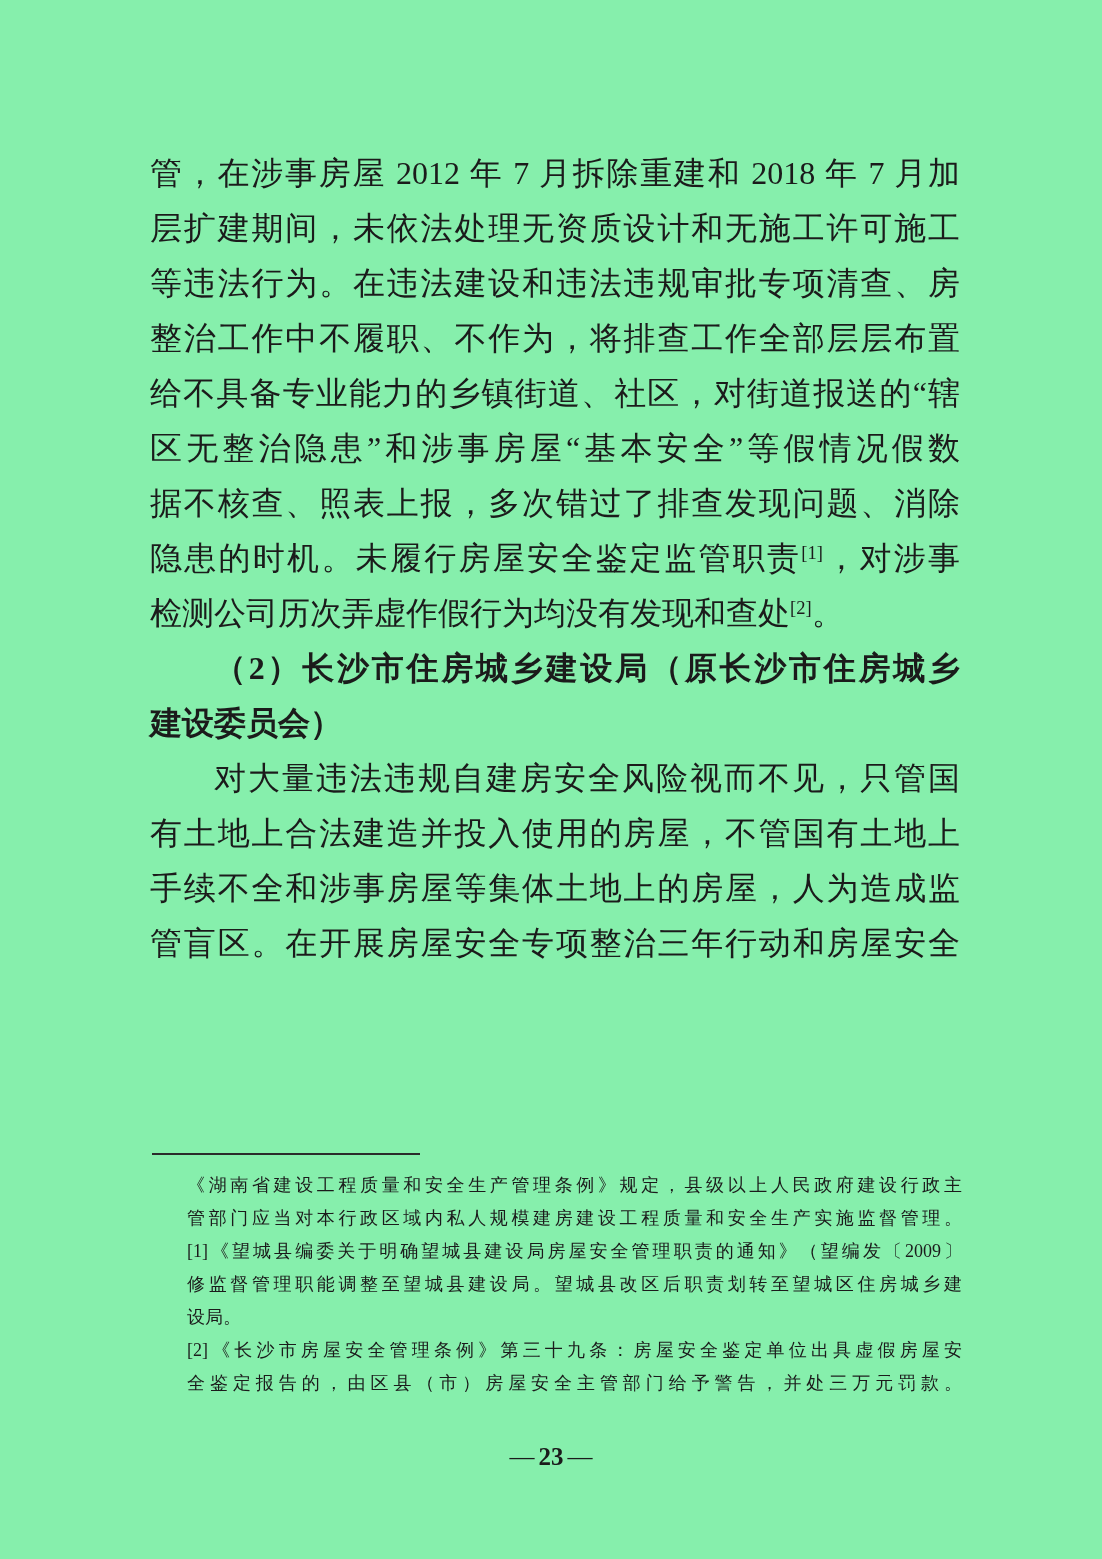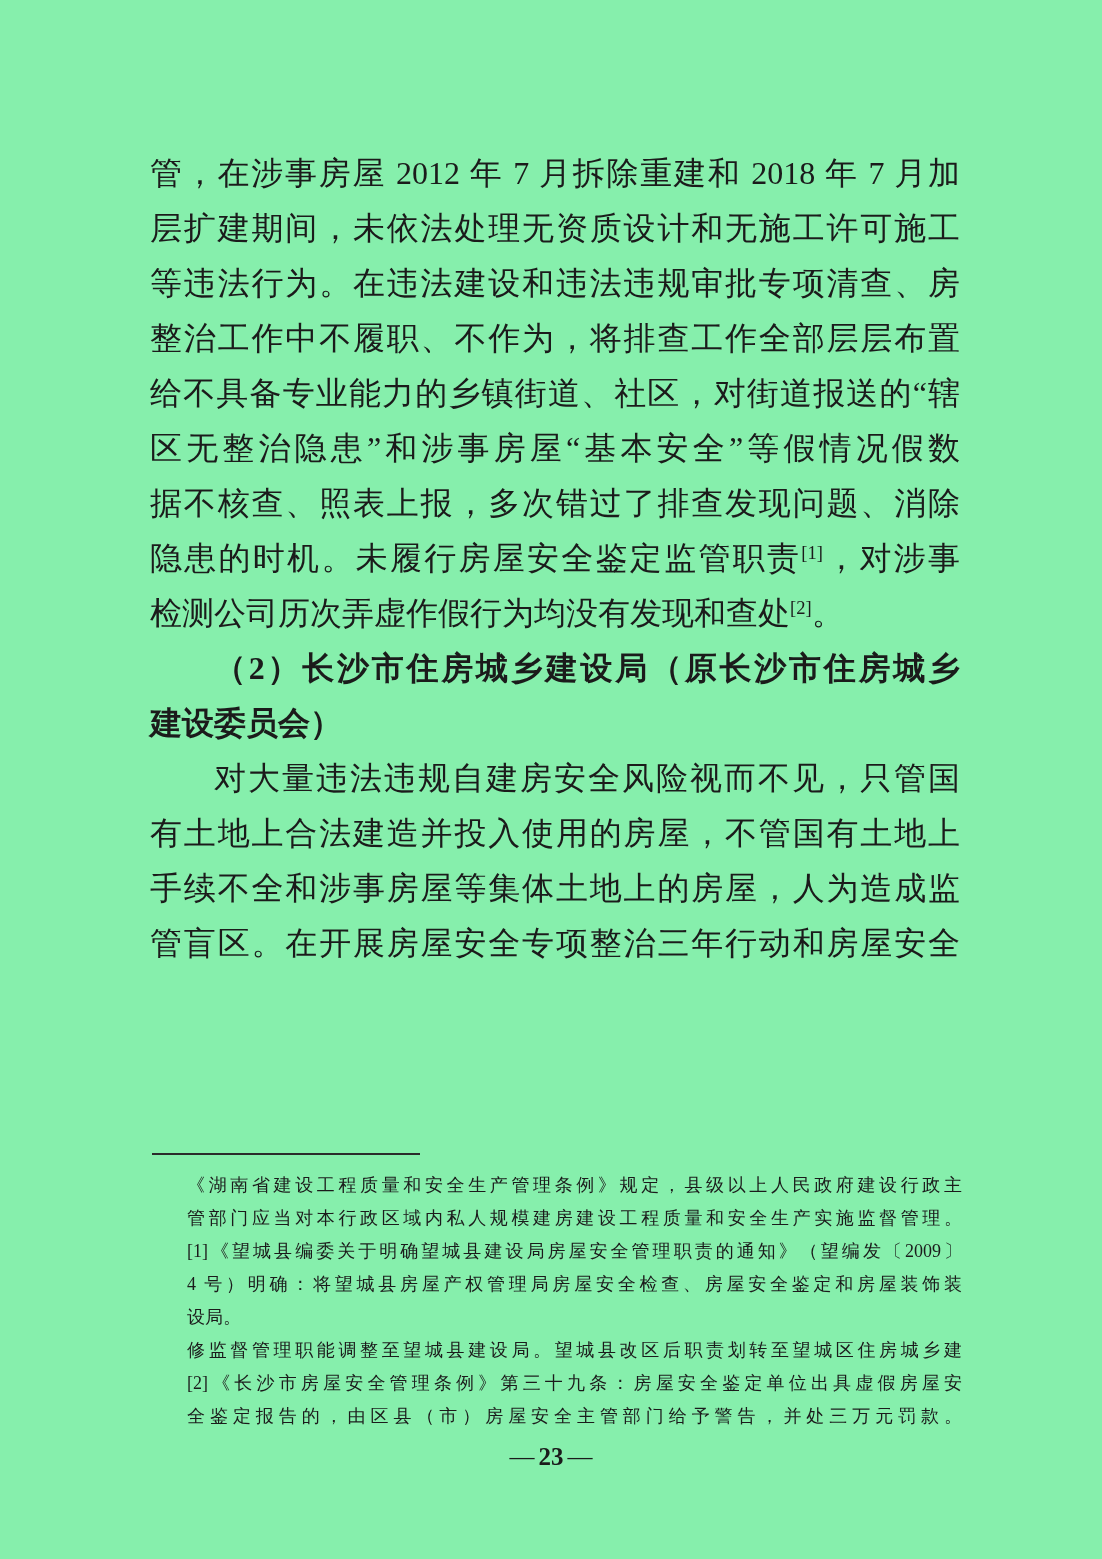--- a/index.html
+++ b/index.html
@@ -93,23 +93,22 @@
       <div class="body-line just"><span>手续不全和涉事房屋等集体土地上的房屋，人为造成监</span></div>
       <div class="body-line just"><span>管盲区。在开展房屋安全专项整治三年行动和房屋安全</span></div>
     </div>
 
   <div class="footnote-sep"></div>
 
   <div class="footnotes" id="footnote-lines">
       <div class="footnote-line just"><span>《湖南省建设工程质量和安全生产管理条例》规定，县级以上人民政府建设行政主</span></div>
       <div class="footnote-line just"><span>管部门应当对本行政区域内私人规模建房建设工程质量和安全生产实施监督管理。</span></div>
       <div class="footnote-line just"><span>[1]《望城县编委关于明确望城县建设局房屋安全管理职责的通知》（望编发〔2009〕</span></div>
-      <div class="footnote-line just"><span>4 号）明确：将望城县房屋产权管理局房屋安全检查、房屋安全鉴定和房屋装饰装</span></div>
+      <div class="footnote-line just"><span>修监督管理职能调整至望城县建设局。望城县改区后职责划转至望城区住房城乡建</span></div>
       <div class="footnote-line"><span>设局。</span></div>
-      <div class="footnote-line just"><span>修监督管理职能调整至望城县建设局。望城县改区后职责划转至望城区住房城乡建</span></div>
       <div class="footnote-line just"><span>[2]《长沙市房屋安全管理条例》第三十九条：房屋安全鉴定单位出具虚假房屋安</span></div>
       <div class="footnote-line just"><span>全鉴定报告的，由区县（市）房屋安全主管部门给予警告，并处三万元罚款。</span></div>
     </div>
 
   <div class="page-footer">
     <span class="dash">—</span><span class="pagenum">23</span><span class="dash">—</span>
   </div>
 
 </div>
 

